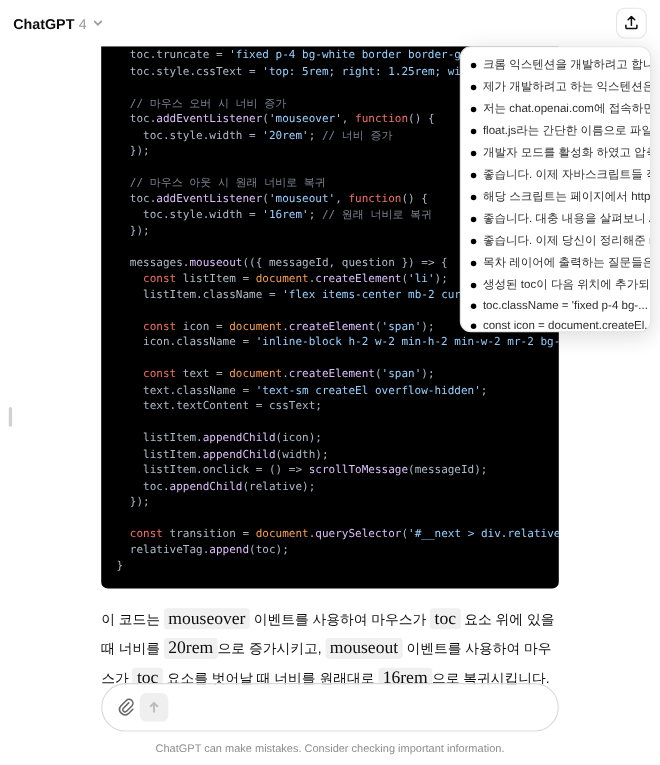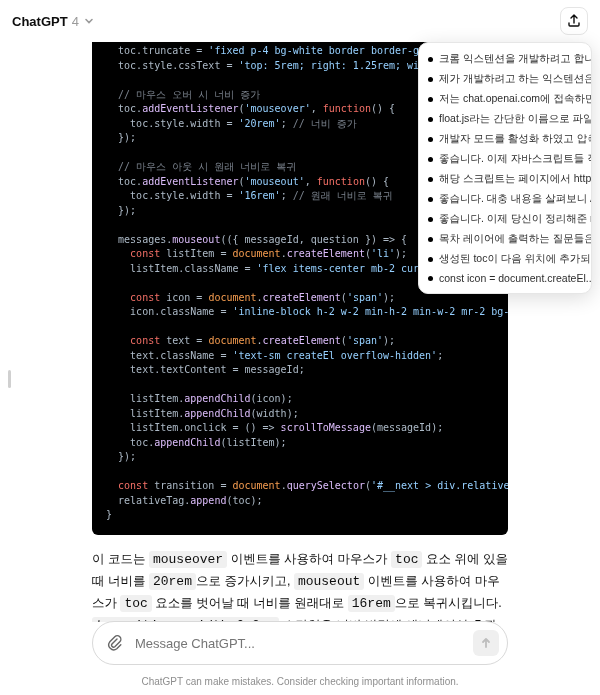--- a/index.html
+++ b/index.html
@@ -5,21 +5,21 @@
 *{margin:0;padding:0;box-sizing:border-box;}
 body{font-family:-apple-system,BlinkMacSystemFont,"Segoe UI",Helvetica,Arial,sans-serif;background:#fff;color:#0d0d0d;font-size:13px;width:600px;height:695px;overflow:hidden;position:relative;}
 .hdr{display:flex;align-items:center;justify-content:space-between;padding:8px 12px;height:42px;}
 .mdl{display:flex;align-items:center;gap:4px;font-weight:600;cursor:pointer;}
 .mdl-v{color:#9b9b9b;font-weight:500;}
 .share{width:28px;height:28px;border:1px solid #e5e5e5;border-radius:8px;display:flex;align-items:center;justify-content:center;cursor:pointer;}
 .main{padding:0 92px 0 92px;height:580px;overflow:hidden;}
 .code{background:#000;border-radius:0 0 6px 6px;padding:2px 14px 12px 14px;font-family:Menlo,Consolas,monospace;font-size:10px;line-height:1.45;color:#fff;overflow:hidden;white-space:pre;margin-bottom:14px;}
 .c{color:#7d8590;} .r{color:#f47067;} .s{color:#96d0ff;} .b{color:#dcbdfb;text-align:right;} .p{color:#adbac7;} .y{color:#f69d50;}
 .para{font-size:12.5px;line-height:1.7;color:#0d0d0d;margin-bottom:14px;}
-.para code{background:#f0f0f0;padding:1px 4px;border-radius:3px;font-family:Liberation Mono, monospace;font-size:13px;}
+.para code{background:#f0f0f0;padding:1px 4px;border-radius:3px;font-family:Liberation Serif, serif;font-size:16px;}
 .sideline{position:absolute;left:8px;top:370px;width:3px;height:18px;background:#d0d0d0;border-radius:2px;}
 .popup{position:absolute;right:8px;top:42px;width:174px;background:#fff;border:1px solid #e6e6e6;border-radius:10px;box-shadow:0 4px 20px rgba(0,0,0,0.14);padding:6px 0;max-height:260px;overflow:hidden;}
 .pitem{display:flex;align-items:center;gap:6px;padding:3px 9px;font-size:10.5px;color:#2d2d2d;cursor:pointer;white-space:nowrap;overflow:hidden;text-overflow:ellipsis;}
 .pitem::before{content:"";width:5px;height:5px;border-radius:50%;background:#000;flex-shrink:0;}
 .composer{position:absolute;bottom:30px;left:92px;right:92px;border:1px solid #d9d9d9;border-radius:22px;height:44px;display:flex;align-items:center;padding:0 8px;}
 .attach{width:26px;height:26px;display:flex;align-items:center;justify-content:center;cursor:pointer;color:#666;}
 .cinput{flex:1;border:none;outline:none;font-size:13px;padding:0 8px;color:#8e8e8e;background:transparent;}
 .send{width:26px;height:26px;border-radius:6px;background:#efefef;display:flex;align-items:center;justify-content:center;color:#bdbdbd;}
 .disc{position:absolute;bottom:8px;left:0;right:0;text-align:center;font-size:10px;color:#8e8e8e;}
 svg{display:block;}
@@ -60,26 +60,26 @@
 
 <span class="p">  <span>messages.</span><span class="b">mouseout</span><span>(({ messageId, question }) =&gt; {</span></span>
 <span class="p">  <span class="r">  const</span><span> listItem = </span><span class="y">document</span><span>.</span><span class="b">createElement</span><span>(</span><span class="s">'li'</span><span>);</span></span>
 <span class="p">  <span>  listItem.className = </span><span class="s">'flex items-center mb-2 cursor-pointer hove</span></span>
 
 <span class="p">  <span class="r">  const</span><span> icon = </span><span class="y">document</span><span>.</span><span class="b">createElement</span><span>(</span><span class="s">'span'</span><span>);</span></span>
 <span class="p">  <span>  icon.className = </span><span class="s">'inline-block h-2 w-2 min-h-2 min-w-2 mr-2 bg-bl</span></span>
 
 <span class="p">  <span class="r">  const</span><span> text = </span><span class="y">document</span><span>.</span><span class="b">createElement</span><span>(</span><span class="s">'span'</span><span>);</span></span>
 <span class="p">  <span>  text.className = </span><span class="s">'text-sm createEl overflow-hidden'</span><span>;</span></span>
-<span class="p">  <span>  text.textContent = messageId;</span></span>
+<span class="p">  <span>  text.textContent = cssText;</span></span>
 
 <span class="p">  <span>  listItem.</span><span class="b">appendChild</span><span>(icon);</span></span>
 <span class="p">  <span>  listItem.</span><span class="b">appendChild</span><span>(width);</span></span>
 <span class="p">  <span>  listItem.onclick = () =&gt; </span><span class="b">scrollToMessage</span><span>(messageId);</span></span>
-<span class="p">  <span>  toc.</span><span class="b">appendChild</span><span>(listItem);</span></span>
+<span class="p">  <span>  toc.</span><span class="b">appendChild</span><span>(relative);</span></span>
 <span class="p">  <span>});</span></span>
 
 <span class="p">  <span class="r">const</span><span> transition = </span><span class="y">document</span><span>.</span><span class="b">querySelector</span><span>(</span><span class="s">'#__next &gt; div.relative &gt; div.rel</span></span>
 <span class="p">  <span>relativeTag.</span><span class="b">append</span><span>(toc);</span></span>
 <span class="p"><span>}</span></span></div>
 
 <p class="para"><span>이 코드는 </span><code>mouseover</code><span> 이벤트를 사용하여 마우스가 </span><code>toc</code><span> 요소 위에 있을 때 너비를 </span><code>20rem</code><span>으로 증가시키고, </span><code>mouseout</code><span> 이벤트를 사용하여 마우스가 </span><code>toc</code><span> 요소를 벗어날 때 너비를 원래대로 </span><code>16rem</code><span>으로 복귀시킵니다. </span><code>transition: width 0.3s;</code><span> 스타일은 너비 변경에 애니메이션 효과를 추가합니다.</span></p>
 
 </div>
 
@@ -111,32 +111,34 @@
   <div class="pitem">
       <span>좋습니다. 이제 당신이 정리해준 me...</span>
     </div>
   <div class="pitem">
       <span>목차 레이어에 출력하는 질문들은 길...</span>
     </div>
   <div class="pitem">
       <span>생성된 toc이 다음 위치에 추가되도...</span>
     </div>
   <div class="pitem">
+      <span>toc.className = 'fixed p-4 bg-...</span>
+    </div>
+  <div class="pitem">
       <span>const icon = document.createEl...</span>
     </div>
 
 </div>
 
 <div class="composer">
   <div class="attach">
     <svg width="18" height="18" viewBox="0 0 18 18">
         <path d="M12 5l-5 5a2 2 0 002.8 2.8l5-5a3.5 3.5 0 00-5-5l-5 5a5 5 0 007 7l4-4" stroke="#666" stroke-width="1.4" fill="none" stroke-linecap="round"></path>
       </svg>
   </div>
-  <input class="cinput" placeholder="Message ChatGPT..." style="">
   <div class="send">
     <svg width="14" height="14" viewBox="0 0 14 14">
         <path d="M7 11V3M4 6l3-3 3 3" stroke="#bdbdbd" stroke-width="1.8" fill="none" stroke-linecap="round" stroke-linejoin="round"></path>
       </svg>
   </div>
 </div>
 
 <div class="disc">ChatGPT can make mistakes. Consider checking important information.</div>
 
 </body></html>

